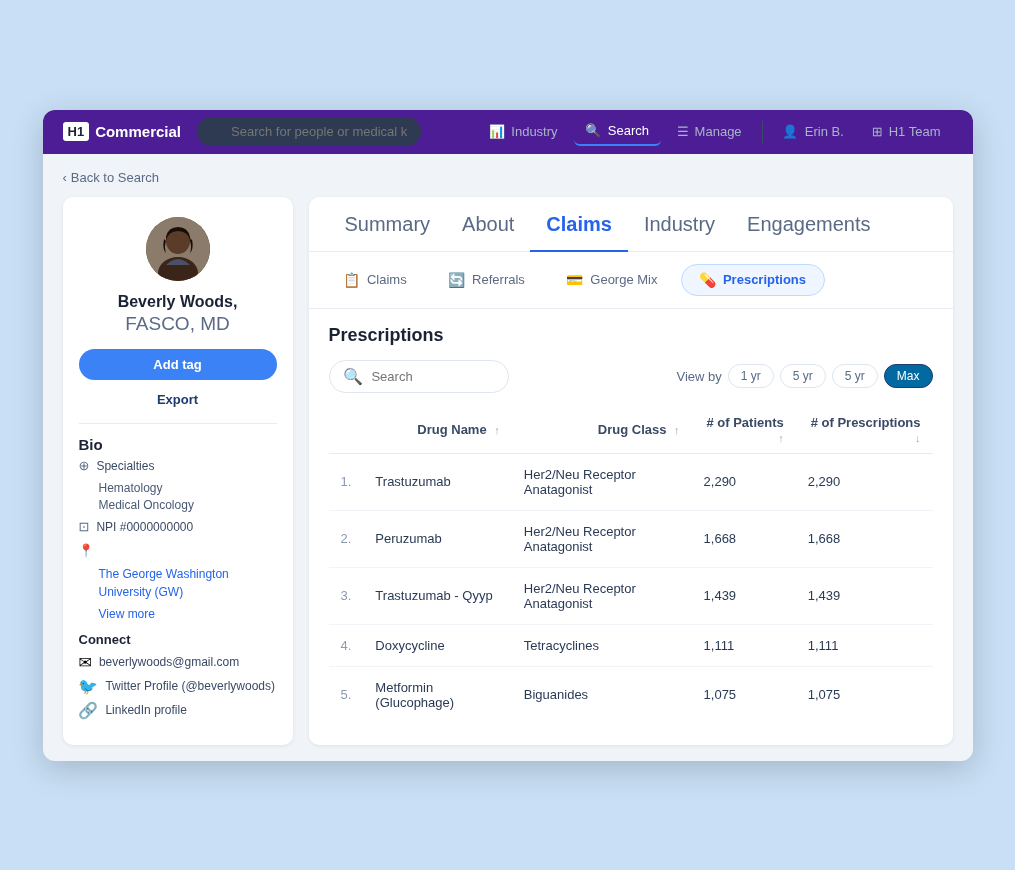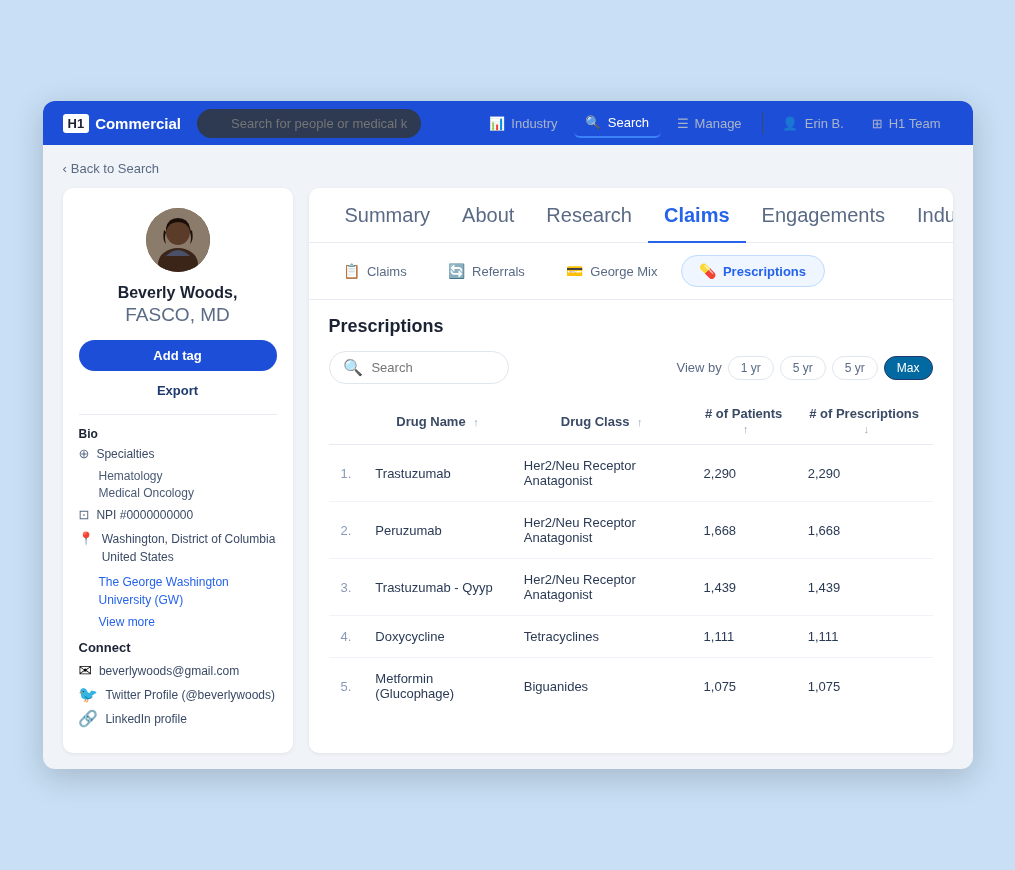--- a/index.html
+++ b/index.html
@@ -13,21 +13,21 @@
     }
     .window {
       width: 930px;
       background: #f0f4f8;
       border-radius: 12px;
       overflow: hidden;
       box-shadow: 0 8px 32px rgba(0,0,0,0.18);
     }
     
     .navbar {
-      background: #1d4ed8;
+      background: #4c1d95;
       display: flex;
       align-items: center;
       padding: 0 20px;
       height: 44px;
       gap: 16px;
     }
     .navbar-logo {
       display: flex;
       align-items: center;
       gap: 6px;
@@ -145,42 +145,42 @@
       margin-bottom: 2px;
     }
     .profile-title {
       text-align: center;
       font-size: 19px;
       color: #5a6a85;
       margin-bottom: 14px;
     }
     .btn-primary {
       width: 100%;
-      background: #1d4ed8;
+      background: #3b82f6;
       color: white;
       border: none;
       border-radius: 20px;
       padding: 8px 0;
       font-size: 13px;
       font-weight: 600;
       cursor: pointer;
       margin-bottom: 8px;
     }
     .btn-secondary {
       width: 100%;
       background: transparent;
       color: #1e3a6e;
       border: none;
       font-size: 13px;
       font-weight: 600;
       cursor: pointer;
       padding: 4px 0;
     }
     .divider { height: 1px; background: #e8ecf2; margin: 12px 0; }
-    .bio-section { font-size: 12px; color: #1a2234; font-weight: 600; margin-bottom: 4px; }
+    .bio-section { font-size: 15px; color: #1a2234; font-weight: 600; margin-bottom: 4px; }
     .bio-row {
       display: flex;
       align-items: flex-start;
       gap: 7px;
       margin-bottom: 6px;
     }
     .bio-icon { color: #5a6a85; font-size: 13px; margin-top: 1px; flex-shrink: 0; }
     .bio-text { font-size: 12px; color: #3a4a65; line-height: 1.5; }
     .bio-sub { font-size: 12px; color: #4a5a75; margin-left: 20px; margin-bottom: 3px; }
     .link-blue { color: #2563eb; font-size: 12px; cursor: pointer; }
@@ -284,21 +284,21 @@
       background: white;
       cursor: pointer;
     }
     .view-btn.active { background: #0369a1; color: white; border-color: #1e3a6e; }
     table {
       width: 100%;
       border-collapse: collapse;
       font-size: 13px;
     }
     thead th {
-      text-align: center;
+      text-align: right;
       color: #3a4a65;
       font-weight: 600;
       padding: 8px 12px;
       border-bottom: 1px solid #e8ecf2;
       font-size: 13px;
     }
     thead th .sort-icon { color: #9aacbf; margin-left: 4px; font-size: 11px; }
     tbody tr { border-bottom: 1px solid #f0f4f8; }
     tbody tr:last-child { border-bottom: none; }
     tbody td { padding: 13px 12px; color: #2a3a55; font-size: 13px; }
@@ -378,21 +378,20 @@
           <span class="bio-text">Specialties</span>
         </div>
         <div class="bio-sub">Hematology</div>
         <div class="bio-sub">Medical Oncology</div>
         <div class="bio-row" style="margin-top:6px">
           <span class="bio-icon">⊡</span>
           <span class="bio-text">NPI #0000000000</span>
         </div>
         <div class="bio-row">
           <span class="bio-icon">📍</span>
-          <span class="bio-text">Washington, District of Columbia United States</span>
         </div>
         <div style="margin-left:20px; margin-bottom:4px">
           <span class="link-blue">The George Washington University (GW)</span>
         </div>
         <div style="margin-left:20px; margin-bottom:6px">
           <span class="link-blue">View more</span>
         </div>
         <div class="connect-label">Connect</div>
         <div class="connect-row">
           <span>✉</span>
@@ -406,24 +405,23 @@
           <span>🔗</span>
           <span class="connect-text">LinkedIn profile</span>
         </div>
       </div>
 
       <div class="detail-card">
 
         <div class="tabs-row">
           <div class="tab">Summary</div>
           <div class="tab">About</div>
-          <div class="tab">Research</div>
           <div class="tab active">Claims</div>
+          <div class="tab">Industry</div>
           <div class="tab">Engagements</div>
-          <div class="tab">Industry</div>
         </div>
 
         <div class="subtabs-row">
           <div class="subtab">
             <span class="subtab-icon">📋</span>
             <span>Claims</span>
           </div>
           <div class="subtab">
             <span class="subtab-icon">🔄</span>
             <span>Referrals</span>

